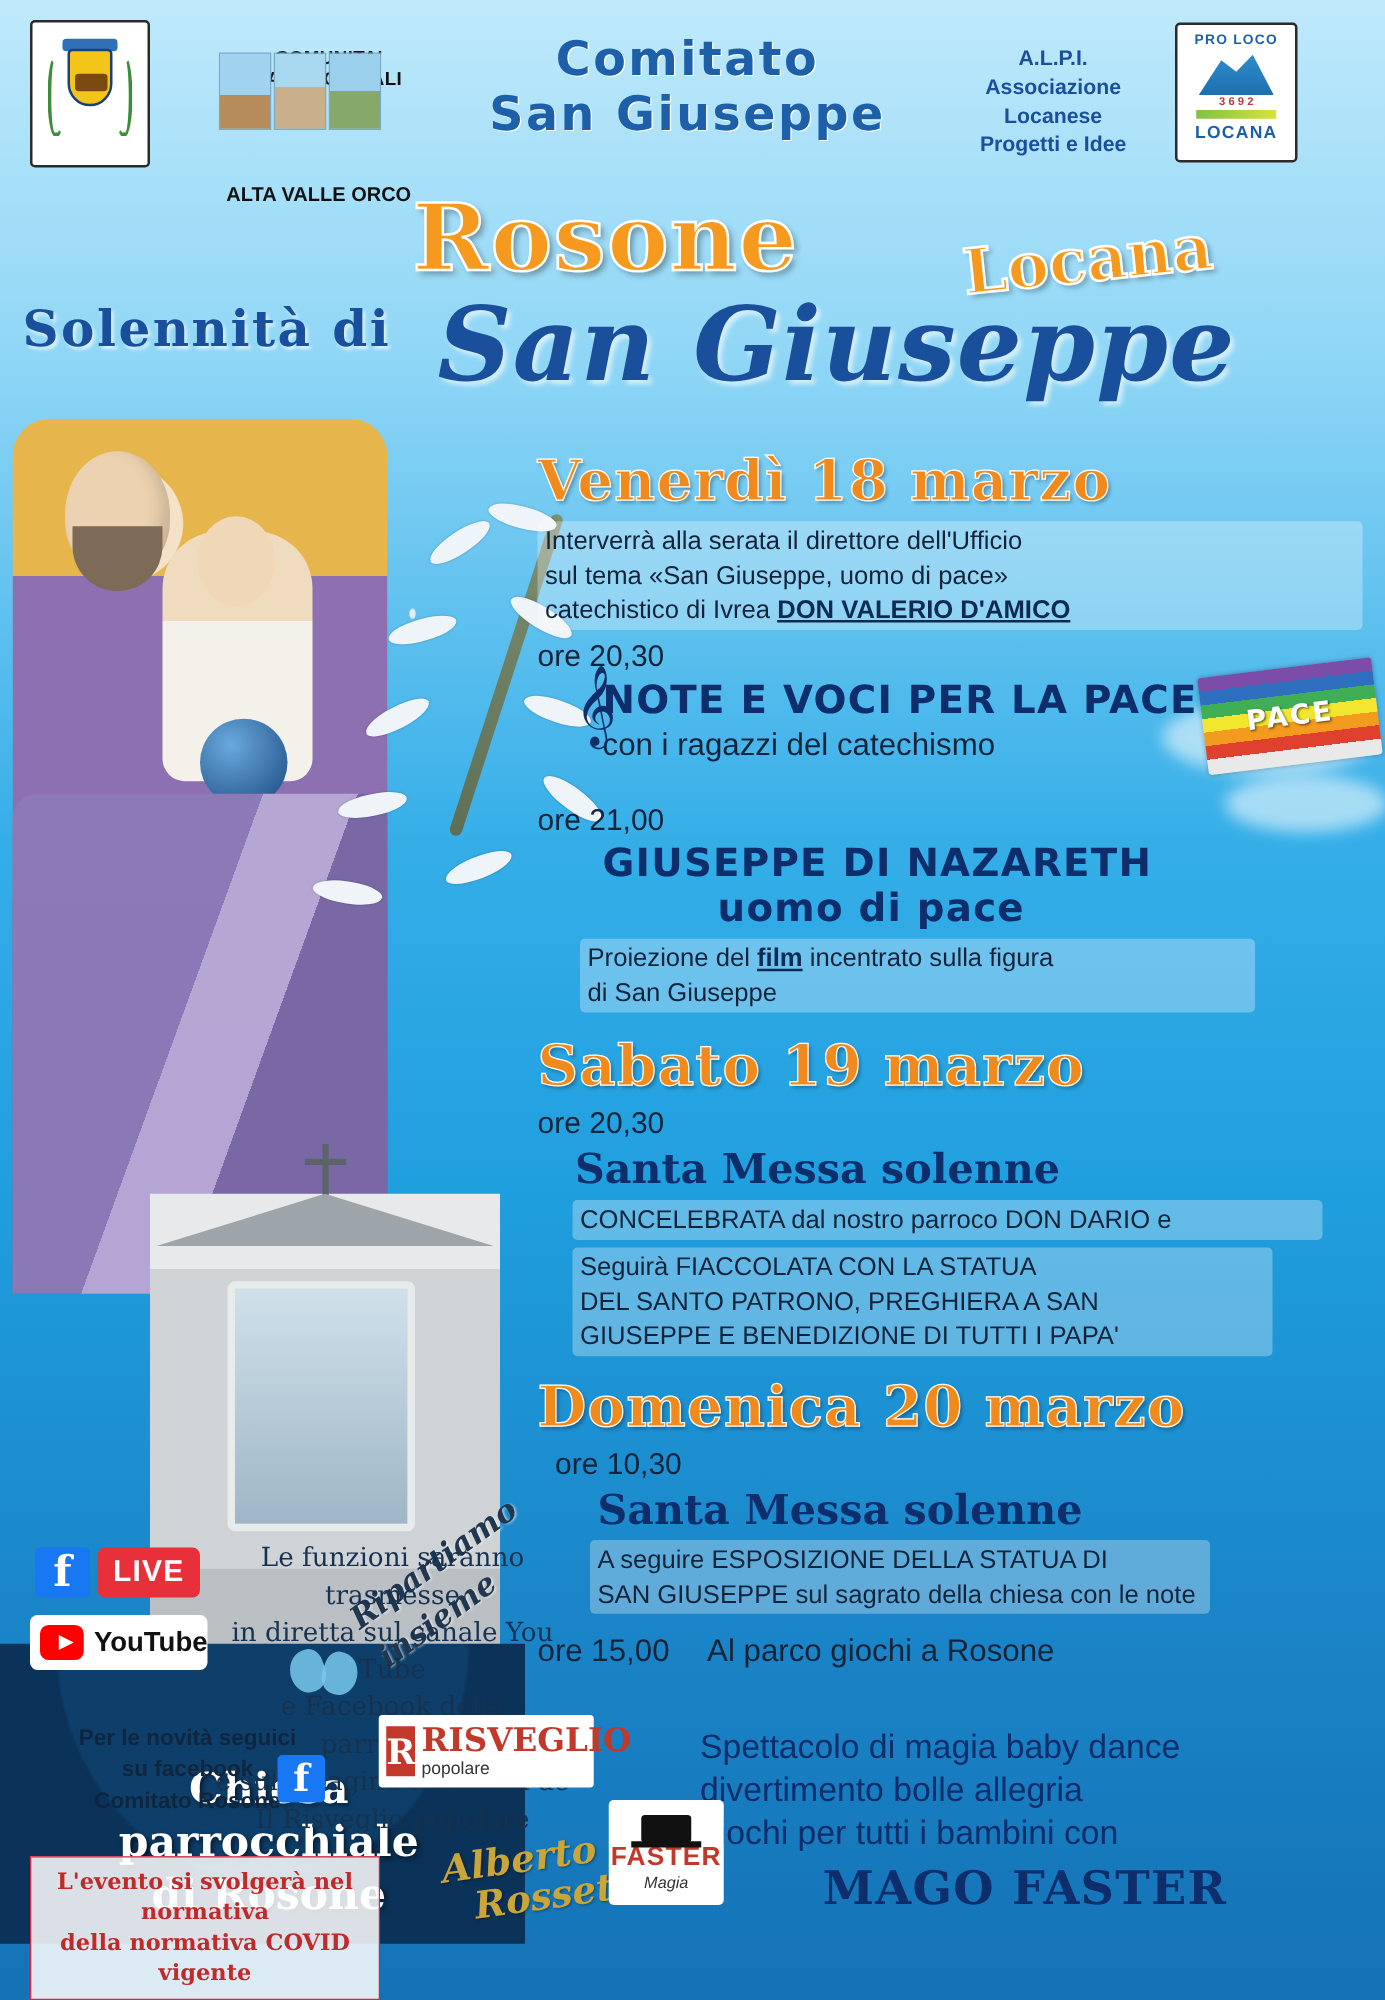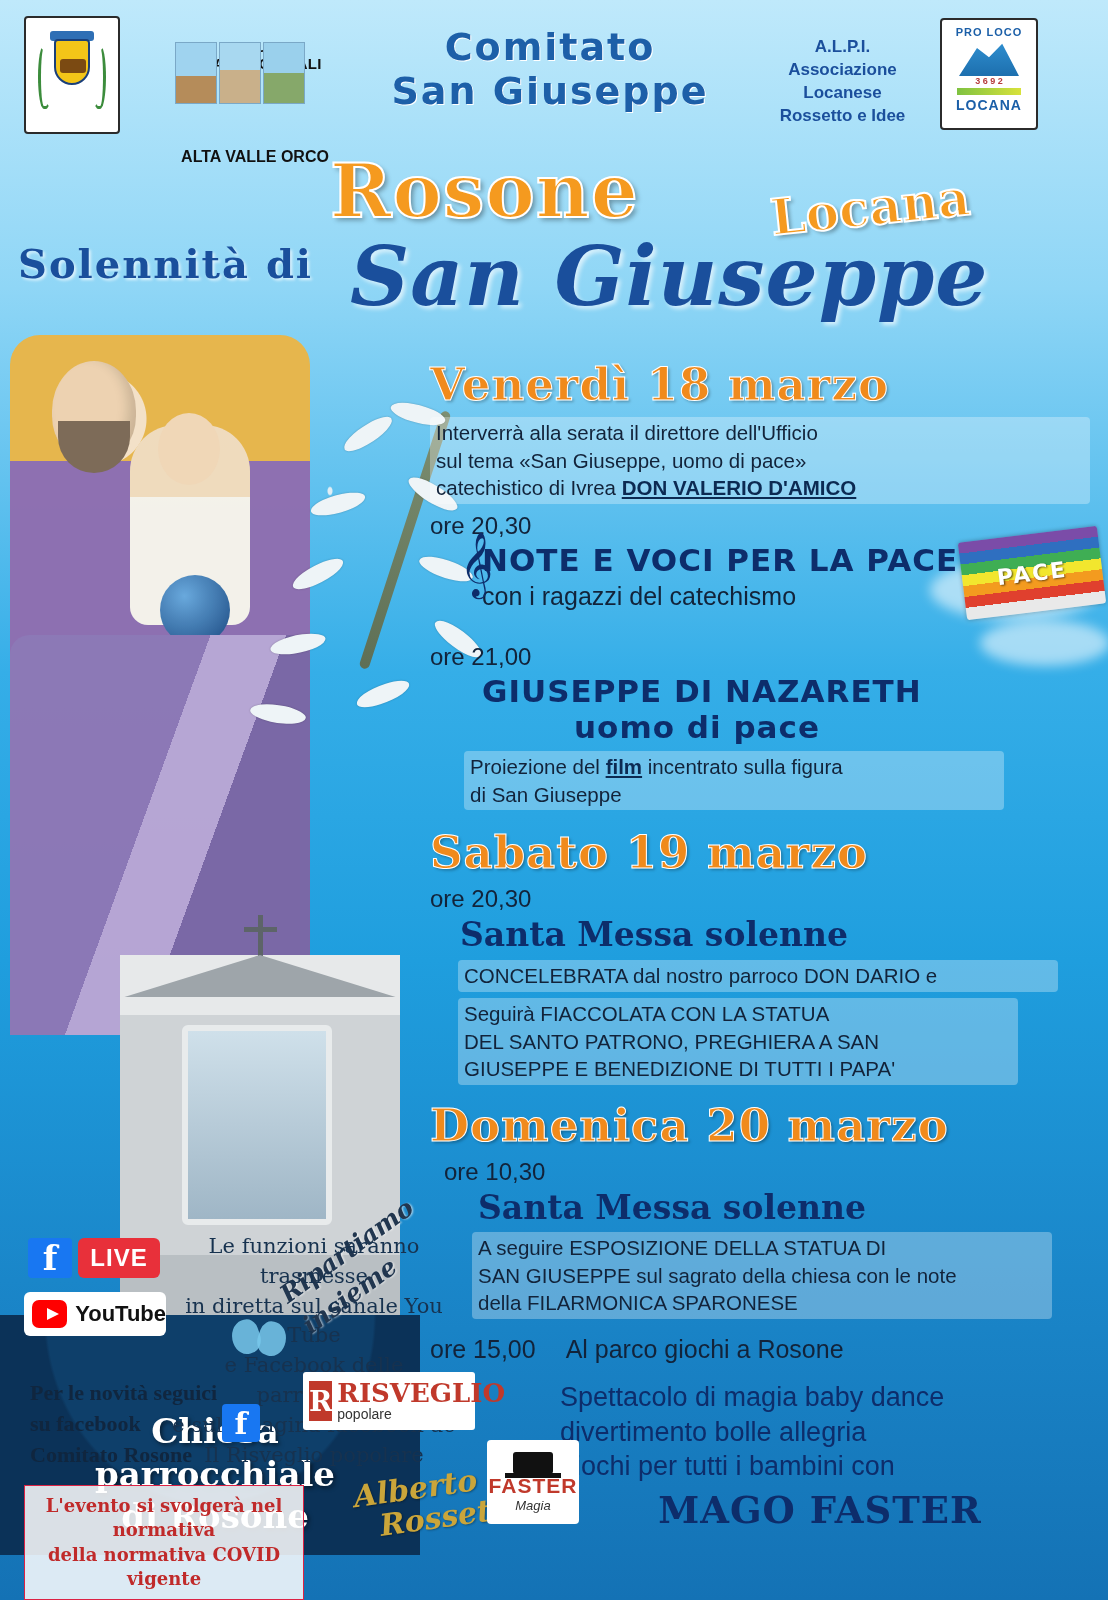--- a/index.html
+++ b/index.html
@@ -210,21 +210,21 @@
   .yt-play:after{content:""; position:absolute; left:15px; top:8px; border-left:12px solid #fff;
     border-top:6px solid transparent; border-bottom:6px solid transparent;}
   .yt-label { font-weight:bold; font-size:22px; color:#111; }
 
   #trasmesse {
     position:absolute; left:164px; top:1232px; width:300px; text-align:center;
     font-family:"DejaVu Serif", serif; font-size:21px; color:#17324f; line-height:1.42;
   }
   #novita {
     position:absolute; left:30px; top:1378px; width:240px;
-    font-family:Liberation Serif, serif; font-weight:bold; font-size:22px; color:#10263f; line-height:1.4;
+    font-family:Liberation Sans, sans-serif; font-weight:bold; font-size:18px; color:#10263f; line-height:1.4;text-align:center;
   }
   .fb-small { position:absolute; left:222px; top:1404px; width:38px; height:38px; background:#1877f2; color:#fff;
     font-family:"DejaVu Serif",serif; font-weight:bold; font-size:30px; display:flex; align-items:center;
     justify-content:center; border-radius:4px;}
   #covid {
     position:absolute; left:24px; top:1485px; width:280px; padding:8px 6px; text-align:center;
     background:rgba(255,255,255,.85); border:1px solid #d24; color:#c02a2a;
     font-family:"DejaVu Serif", serif; font-weight:bold; font-size:18px; line-height:1.35;
   }
   .risveglio {
@@ -287,21 +287,21 @@
 
     <div id="comitato">
       <div>Comitato</div>
       <div>San Giuseppe</div>
     </div>
 
     <div id="alpi">
       <div>A.L.P.I.</div>
       <div>Associazione</div>
       <div>Locanese</div>
-      <div>Rossetto e Idee</div>
+      <div>Progetti e Idee</div>
     </div>
 
     <div class="logo-box" id="proloco-logo">
       <div class="pl-inner">
         <div class="pl-top">PRO LOCO</div>
         <div class="pl-mount"></div>
         <div class="pl-num">3 6 9 2</div>
         <div class="pl-bar"></div>
         <div class="pl-name">LOCANA</div>
       </div>
@@ -410,24 +410,23 @@
         <div class="para">Seguirà FIACCOLATA CON LA STATUA</div>
         <div class="para">DEL SANTO PATRONO, PREGHIERA A SAN</div>
         <div class="para">GIUSEPPE E BENEDIZIONE DI TUTTI I PAPA'</div>
       </div>
     </div>
 
     <div style="margin-top:14px;">
       <div class="day-title">Domenica 20 marzo</div>
       <div class="ore" style="margin-left:14px;">ore 10,30</div>
       <div class="ev-mainserif" style="margin-left:48px;">Santa Messa solenne</div>
-      <div class="whitebox" style="margin-top:5px; margin-left:42px; width:580px;">
+      <div class="whitebox" style="margin-top:5px; margin-left:42px; width:496px;">
         <div class="para">A seguire ESPOSIZIONE DELLA STATUA DI</div>
         <div class="para">SAN GIUSEPPE sul sagrato della chiesa con le note</div>
-        <div class="para">della FILARMONICA SPARONESE</div>
       </div>
 
       <div style="margin-top:10px; display:flex; gap:30px; align-items:baseline;">
         <div class="ore" style="font-size:25px;">ore 15,00</div>
         <div class="ore" style="font-size:25px;">Al parco giochi a Rosone</div>
       </div>
     </div>
   </div>
 
   <div class="final-blk">

